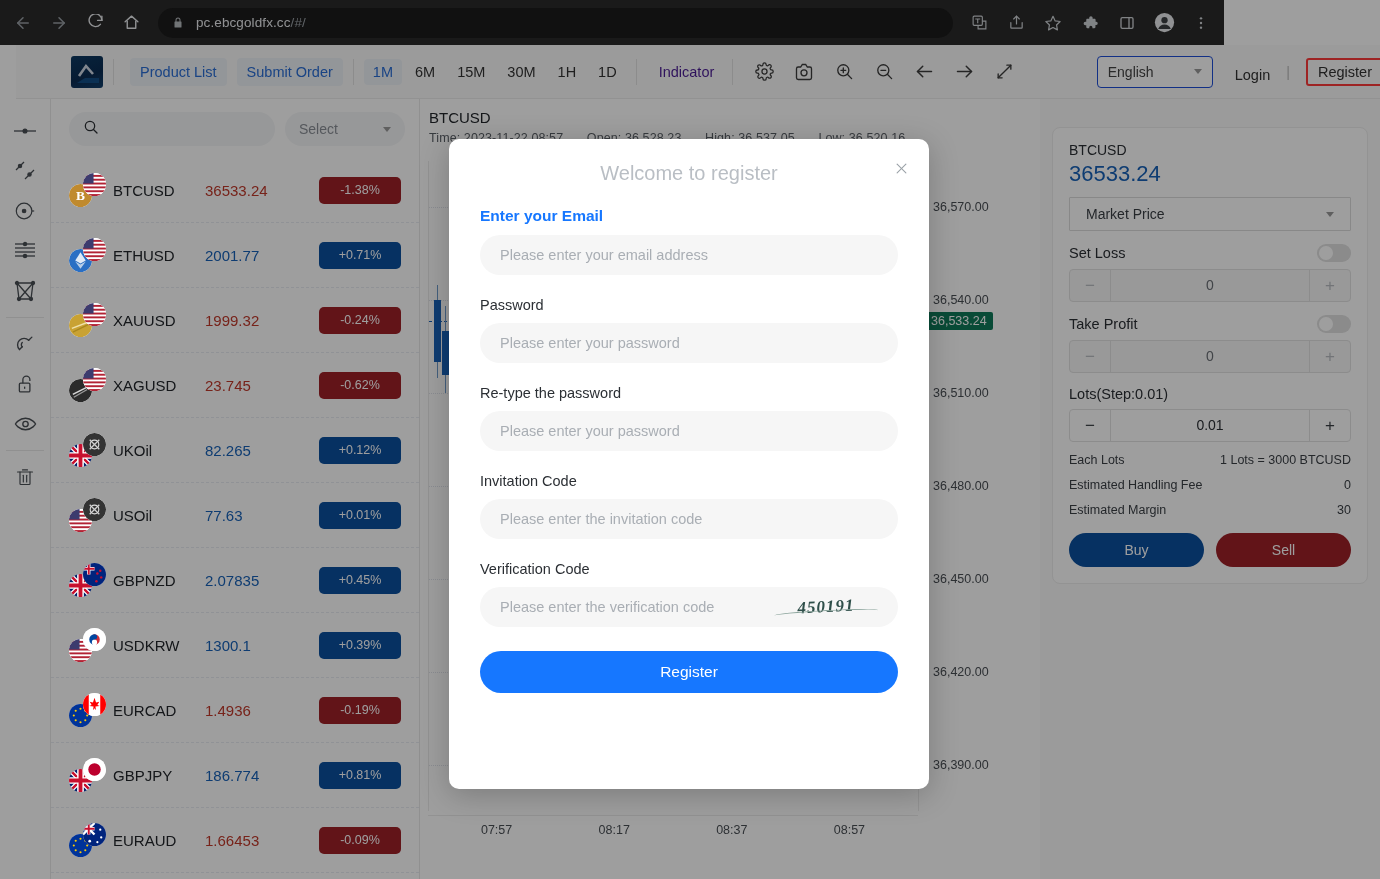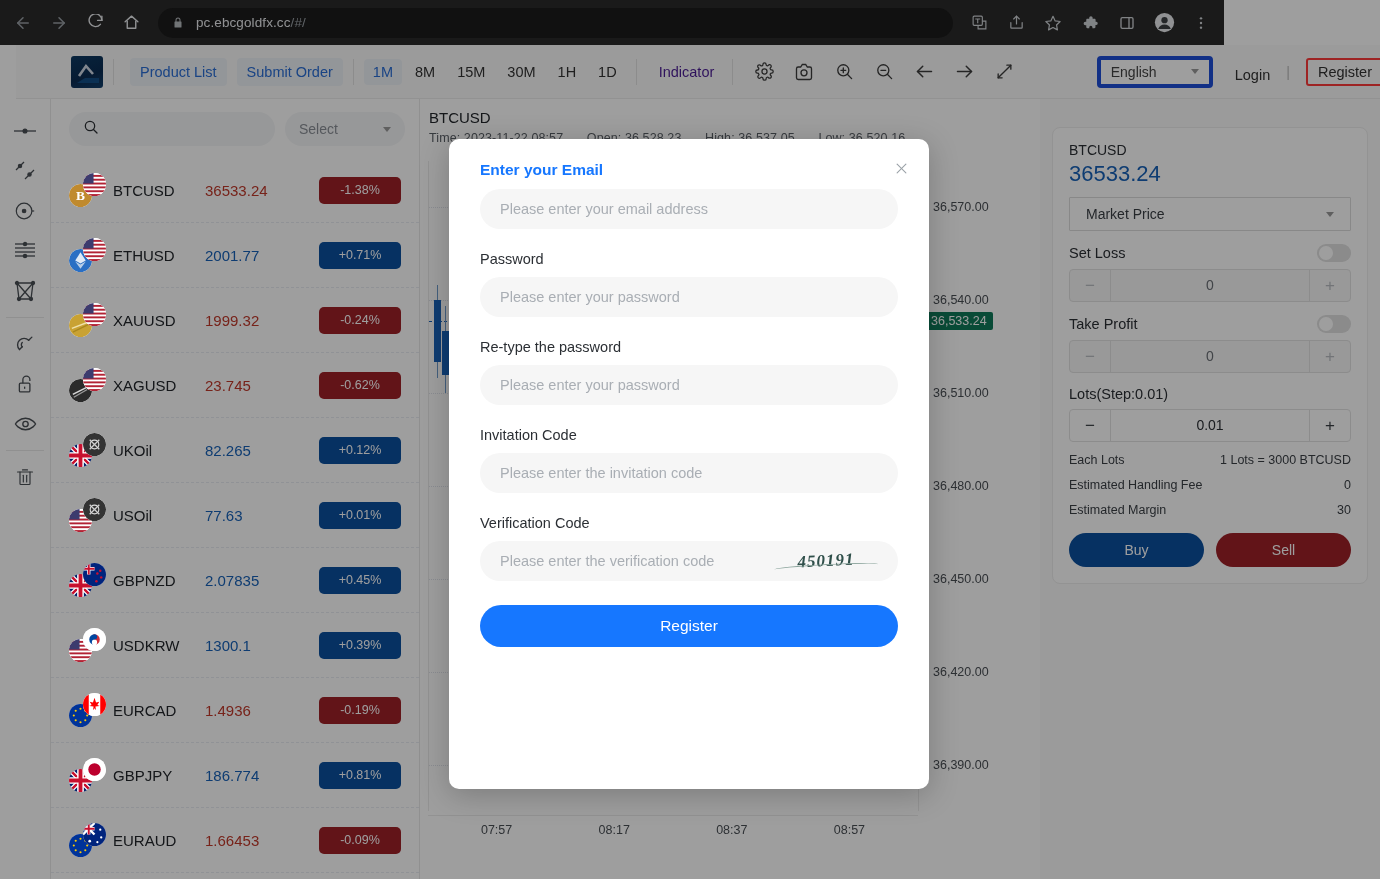--- a/index.html
+++ b/index.html
@@ -64,21 +64,21 @@
     margin-left: 4px; white-space: nowrap;
   }
   .tb-tf.active { background: #eef2f7; color: #2a6ed6; }
   .tb-text { font-size: 14.5px; color: #4c1d95; padding: 5px 8px; margin-left: 8px; white-space: nowrap; }
   .tb-icon {
     width: 30px; height: 30px; margin-left: 10px;
     display: flex; align-items: center; justify-content: center; color: #3c3c3c;
   }
   .tb-right { margin-left: auto; display: flex; align-items: center; padding-right: 12px; }
   .lang-select {
-    width: 116px; height: 32px; border: 4px solid #1d4ed8; border-radius: 4px;
+    width: 116px; height: 32px; border: 1px solid #1d4ed8; border-radius: 4px;
     display: flex; align-items: center; justify-content: space-between;
     padding: 0 10px; font-size: 14px; color: #444; background: #fff;
   }
   .chev { width: 0; height: 0; border-left: 4.5px solid transparent; border-right: 4.5px solid transparent; border-top: 5px solid #9a9a9a; }
   .auth-link { font-size: 14.5px; color: #333; margin-left: 22px; margin-top: 6px; }
   .auth-div { color: #bbb; margin-left: 16px; font-size: 14.5px; }
   .register-link {
     font-size: 14.5px; color: #333; margin-left: 16px;
     border: 2px solid #ff3b3b; padding: 4px 10px; border-radius: 3px;
   }
@@ -316,21 +316,21 @@
       <svg width="24" height="22" viewBox="0 0 24 22">
         <path d="M4 15 L11 5 L18 13" fill="none" stroke="#cfd8e6" stroke-width="2.6"></path>
         <path d="M10 17 L24 17 L24 22 L2 22 Z" fill="#14548f" opacity="0.85"></path>
       </svg>
     </div>
     <div class="tb-sep" style="margin-left:10px;"></div>
     <div class="tb-pill">Product List</div>
     <div class="tb-pill">Submit Order</div>
     <div class="tb-sep" style="margin-left:10px;"></div>
     <div class="tb-tf active">1M</div>
-    <div class="tb-tf">8M</div>
+    <div class="tb-tf">6M</div>
     <div class="tb-tf">15M</div>
     <div class="tb-tf">30M</div>
     <div class="tb-tf">1H</div>
     <div class="tb-tf">1D</div>
     <div class="tb-sep" style="margin-left:10px;"></div>
     <div class="tb-text">Indicator</div>
     <div class="tb-sep" style="margin-left:10px;"></div>
     <div class="tb-icon">
       <svg width="19" height="19" viewBox="0 0 24 24" fill="none" stroke="currentColor" stroke-width="1.6">
           <circle cx="12" cy="12" r="3.2"></circle>
@@ -899,20 +899,21 @@
         <div class="btn-row">
           <div class="bs-btn buy">Buy</div>
           <div class="bs-btn sell">Sell</div>
         </div>
       </div>
     </div>
   </div>
 
   <div class="overlay"></div>
   <div class="modal">
+    <div class="modal-title">Welcome to register</div>
     <div class="modal-close">
       <svg width="15" height="15" viewBox="0 0 24 24" fill="none" stroke="currentColor" stroke-width="1.8" stroke-linecap="round">
           <line x1="5" y1="5" x2="19" y2="19"></line>
           <line x1="19" y1="5" x2="5" y2="19"></line>
         </svg>
     </div>
 
     <div class="m-label accent">Enter your Email</div>
     <div class="m-input">
       <input type="text" value="" placeholder="Please enter your email address" style="">

